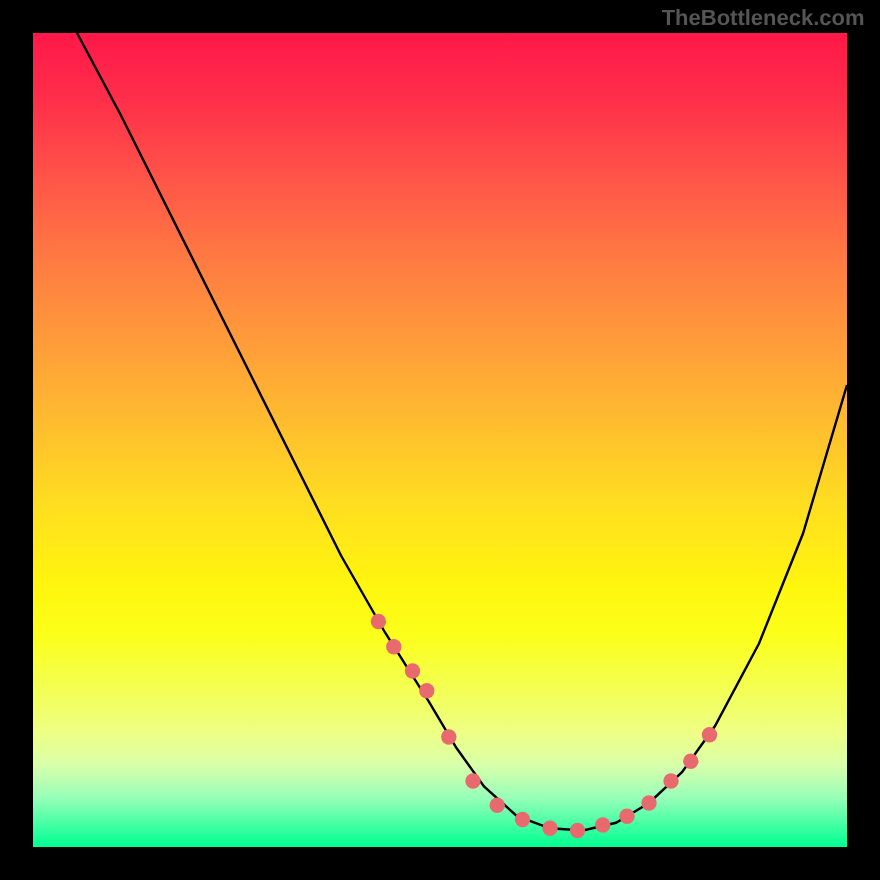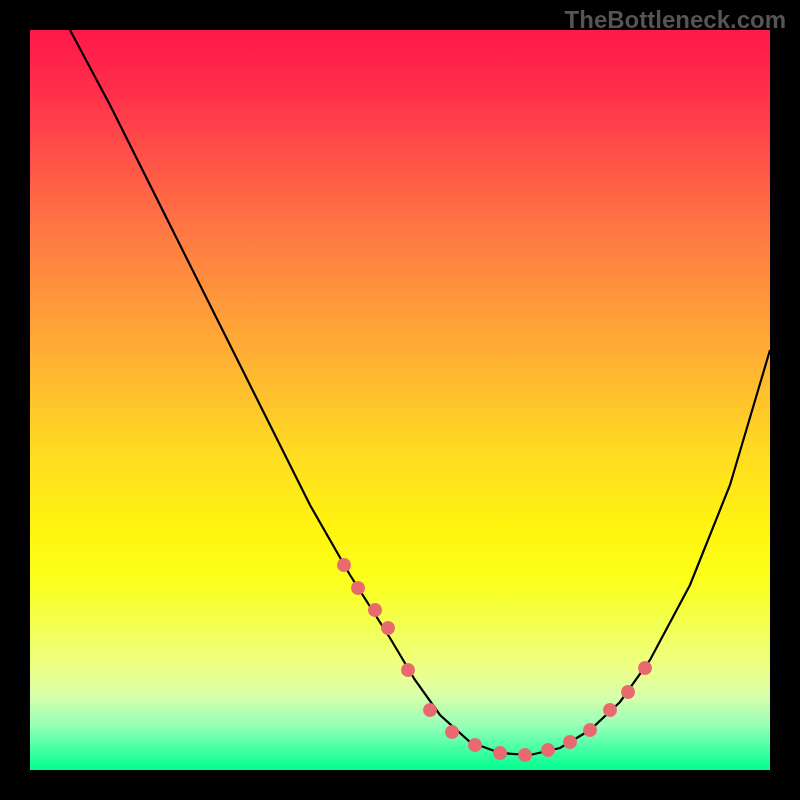--- a/index.html
+++ b/index.html
@@ -9,21 +9,21 @@
     background: #000;
     font-family: Arial, sans-serif;
     overflow: hidden;
     position: relative;
   }
   .watermark {
     position: absolute;
     top: 6px;
     right: 14px;
     color: #555;
-    font-size: 24px;
+    font-size: 20px;
     font-weight: bold;
     z-index: 10;
   }
   .chart-area {
     position: absolute;
     top: 30px;
     left: 30px;
     width: 740px;
     height: 740px;
   }

